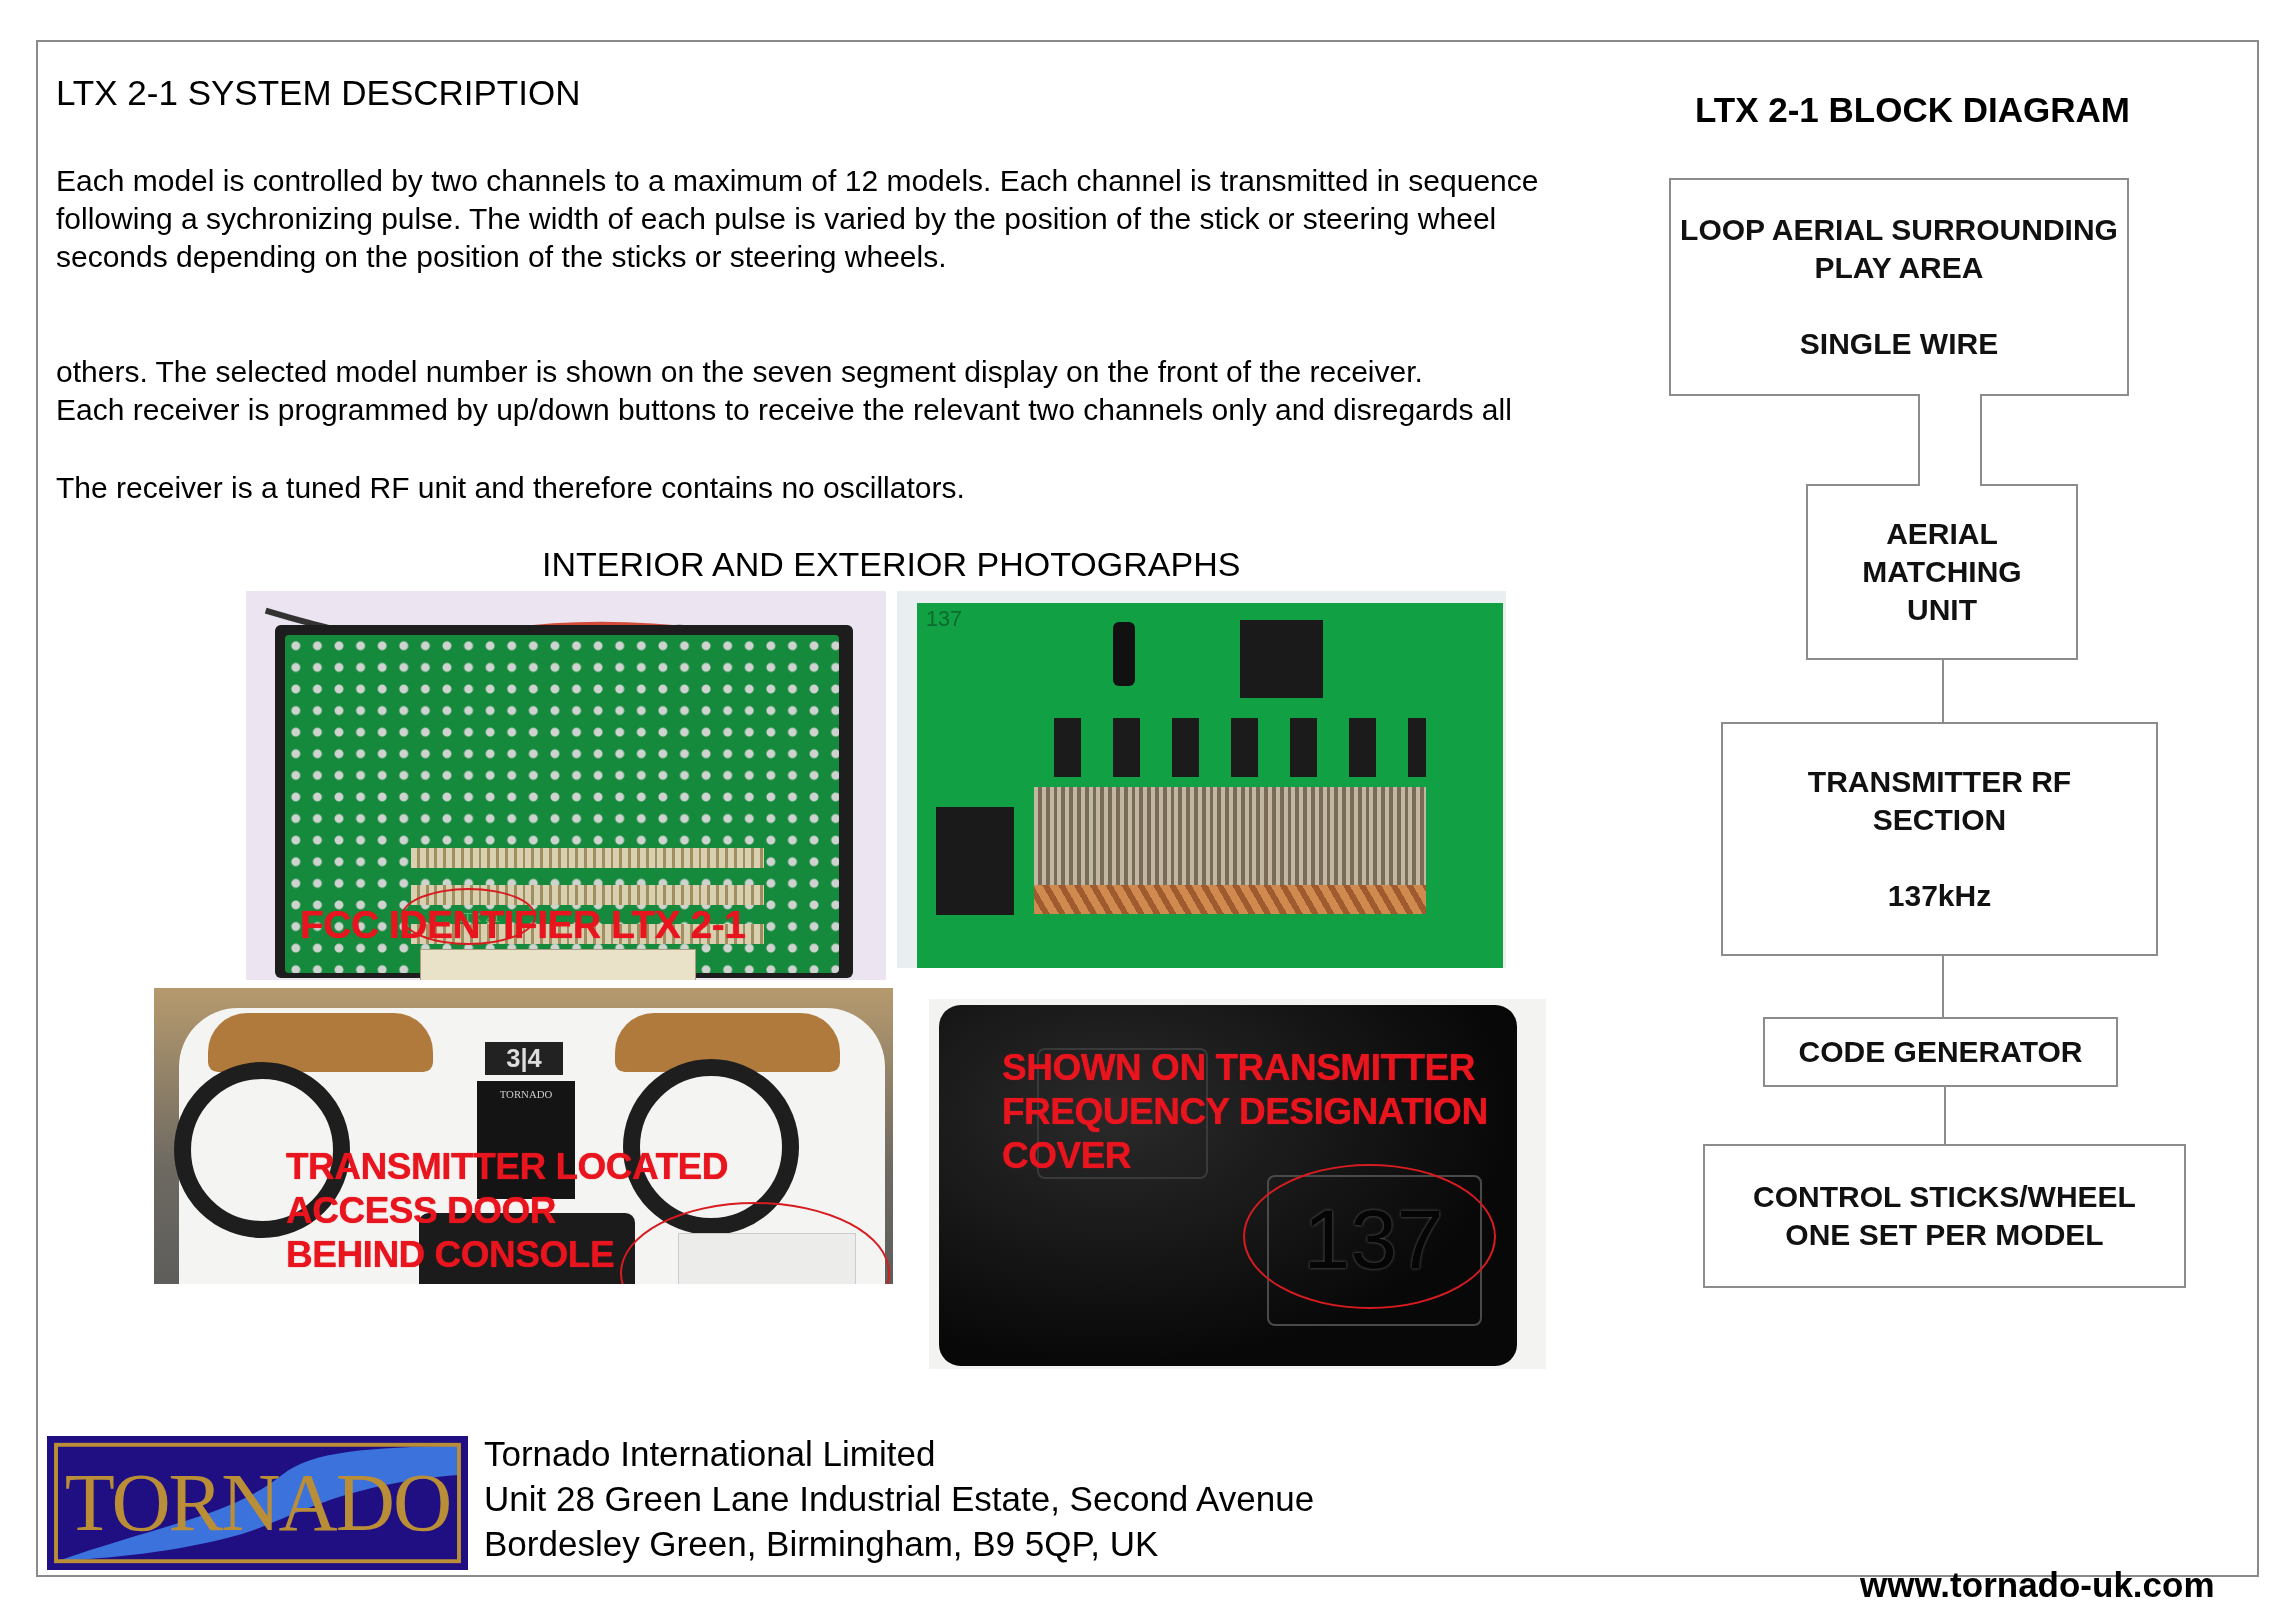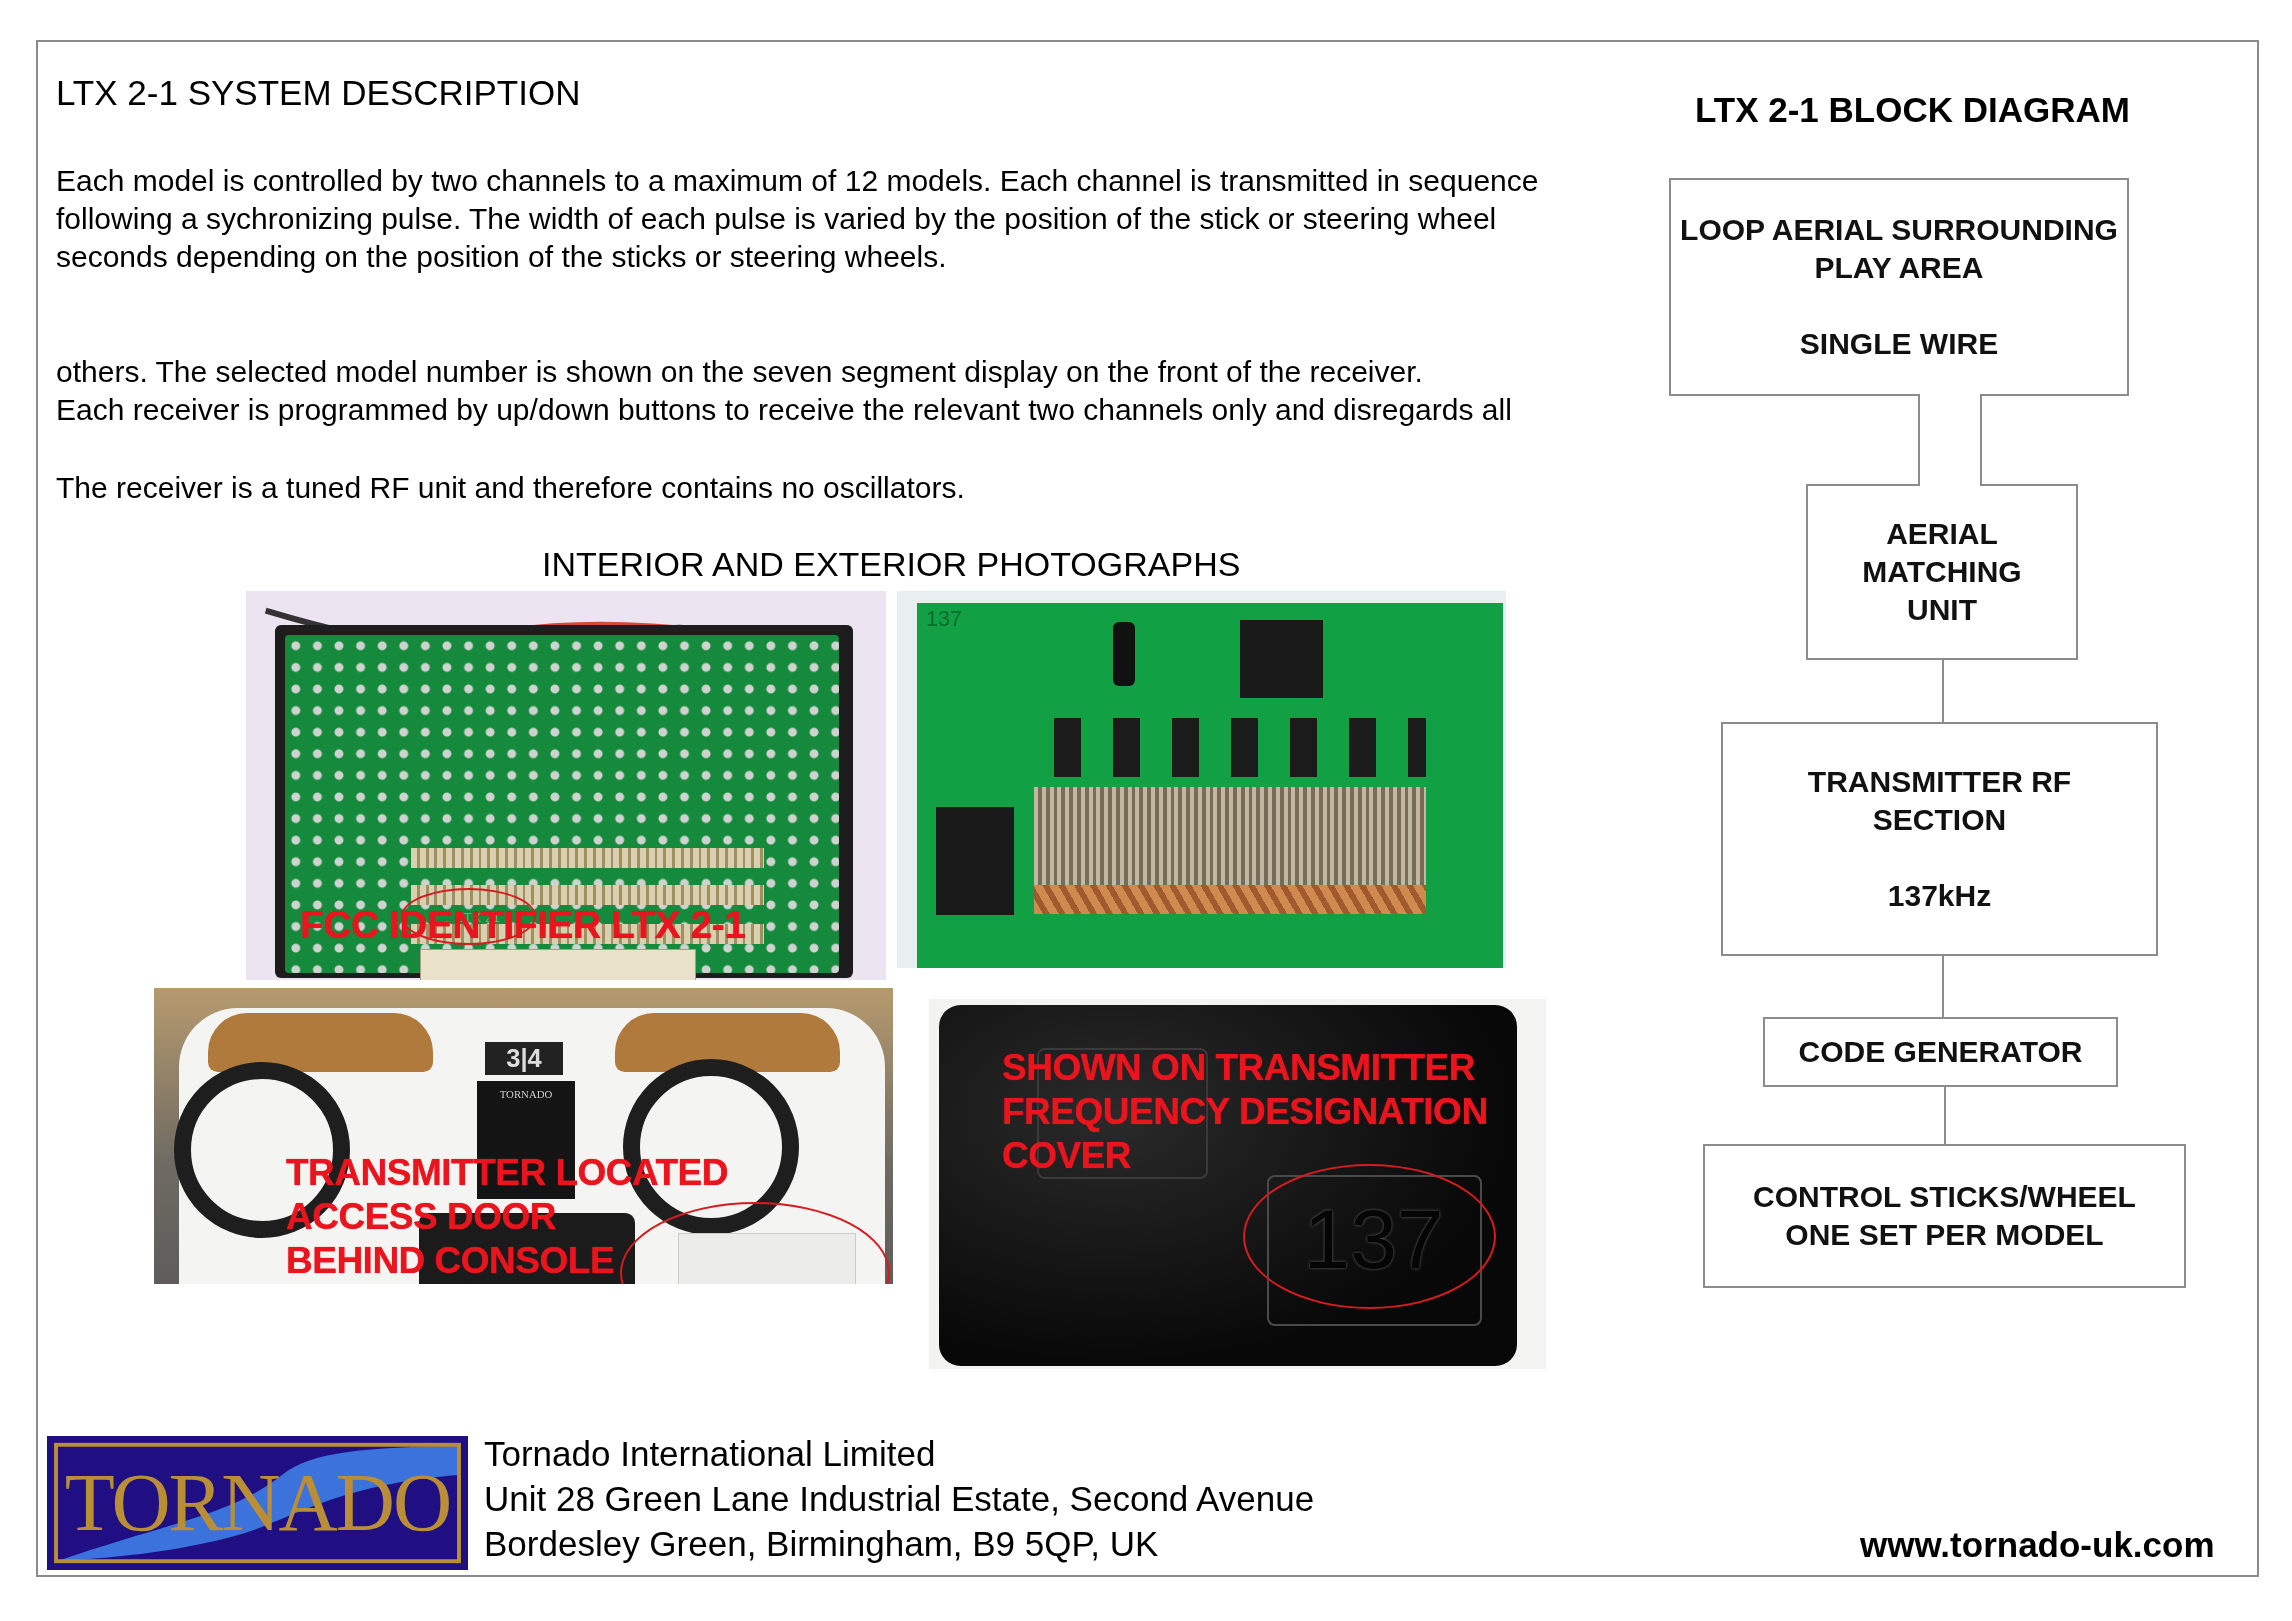--- a/index.html
+++ b/index.html
@@ -8,21 +8,21 @@
   .page-border{left:36px;top:40px;width:2223px;height:1537px;border:2px solid #8a8a8a;box-sizing:border-box;}
   .title{font-size:35px;font-weight:normal;letter-spacing:0px;white-space:nowrap;}
   .para{font-size:30px;line-height:38px;white-space:nowrap;}
   .diag-title{font-size:35px;font-weight:bold;white-space:nowrap;}
   .box{position:absolute;border:2px solid #8c8c8c;box-sizing:border-box;background:#fff;display:flex;flex-direction:column;align-items:center;justify-content:center;text-align:center;font-weight:bold;font-size:30px;line-height:38px;color:#111;}
   .vline{position:absolute;width:2px;background:#8c8c8c;}
   .photo{position:absolute;overflow:hidden;}
   .caption{position:absolute;color:#e8141e;font-weight:bold;font-size:37px;line-height:44px;white-space:nowrap;letter-spacing:-0.5px;text-shadow:0 0 1px #e8141e;}
   .ellipse{position:absolute;border:2.9px solid #d61c20;border-radius:50%;box-sizing:border-box;}
   .addr{font-size:35px;line-height:45px;white-space:nowrap;font-weight:normal;}
-  .web{font-size:35px;font-weight:bold;white-space:nowrap;}
+  .web{font-size:35px;font-weight:bold;white-space:nowrap;margin-top:40px;}
   .pcb-dots{background-image:radial-gradient(circle,#cfd3d0 0 3.9px,transparent 4.9px);background-size:21.6px 21.6px;}
 </style>
 </head>
 <body>
 
 <div class="abs page-border"></div>
 
 <div class="abs title" style="left:56px;top:73px;">LTX 2-1 SYSTEM DESCRIPTION</div>
 
 <div class="abs" style="left:56px;top:162px;">
@@ -72,21 +72,21 @@
   <div class="abs" style="left:54px;top:24.5px;width:225px;height:59px;background:#b07a3c;border-radius:39px 39px 9.8px 9.8px;"></div>
   <div class="abs" style="left:461px;top:24.5px;width:225px;height:59px;background:#b07a3c;border-radius:39px 39px 9.8px 9.8px;"></div>
   <div class="abs" style="left:19.6px;top:74px;width:176px;height:176px;border:17.6px solid #1e1e1e;border-radius:50%;box-sizing:border-box;"></div>
   <div class="abs" style="left:469px;top:71px;width:176px;height:176px;border:17.6px solid #1e1e1e;border-radius:50%;box-sizing:border-box;"></div>
   <div class="abs" style="left:331px;top:54px;width:78px;height:33px;background:#222;color:#ddd;font-weight:bold;font-size:25.5px;text-align:center;line-height:33px;">3|4</div>
   <div class="abs" style="left:323px;top:93px;width:98px;height:118px;background:#141414;"></div>
   <div class="abs" style="left:333px;top:100px;width:78px;font-size:10.8px;color:#ccc;text-align:center;font-family:'Liberation Serif',serif;">TORNADO</div>
   <div class="abs" style="left:265px;top:225px;width:216px;height:167px;background:#1b1b1b;border-radius:9.8px;"></div>
   <div class="abs" style="left:524px;top:245px;width:176px;height:108px;background:#ececea;border:1px solid #ccc;"></div>
   <div class="ellipse" style="left:466px;top:214px;width:270px;height:142px;border-width:2.9px;"></div>
-  <div class="caption" style="left:132px;top:157px;margin-top:6px;">
+  <div class="caption" style="left:132px;top:157px;">
     <div>TRANSMITTER LOCATED</div>
     <div>ACCESS DOOR</div>
     <div>BEHIND CONSOLE</div>
   </div>
 </div>
 
 <div class="photo" style="left:929px;top:999px;width:617px;height:370px;background:#f3f3f1;">
   <div class="abs" style="left:9.8px;top:5.9px;width:578px;height:361px;background:radial-gradient(ellipse at 30% 30%,#2a2a2a,#080808 70%);border-radius:21.6px;"></div>
   <div class="abs" style="left:108px;top:49px;width:167px;height:127px;border:2px solid #3a3a3a;border-radius:7.8px;"></div>
   <div class="abs" style="left:338px;top:176px;width:211px;height:147px;border:2px solid #4a4a4a;border-radius:7.8px;"></div>

